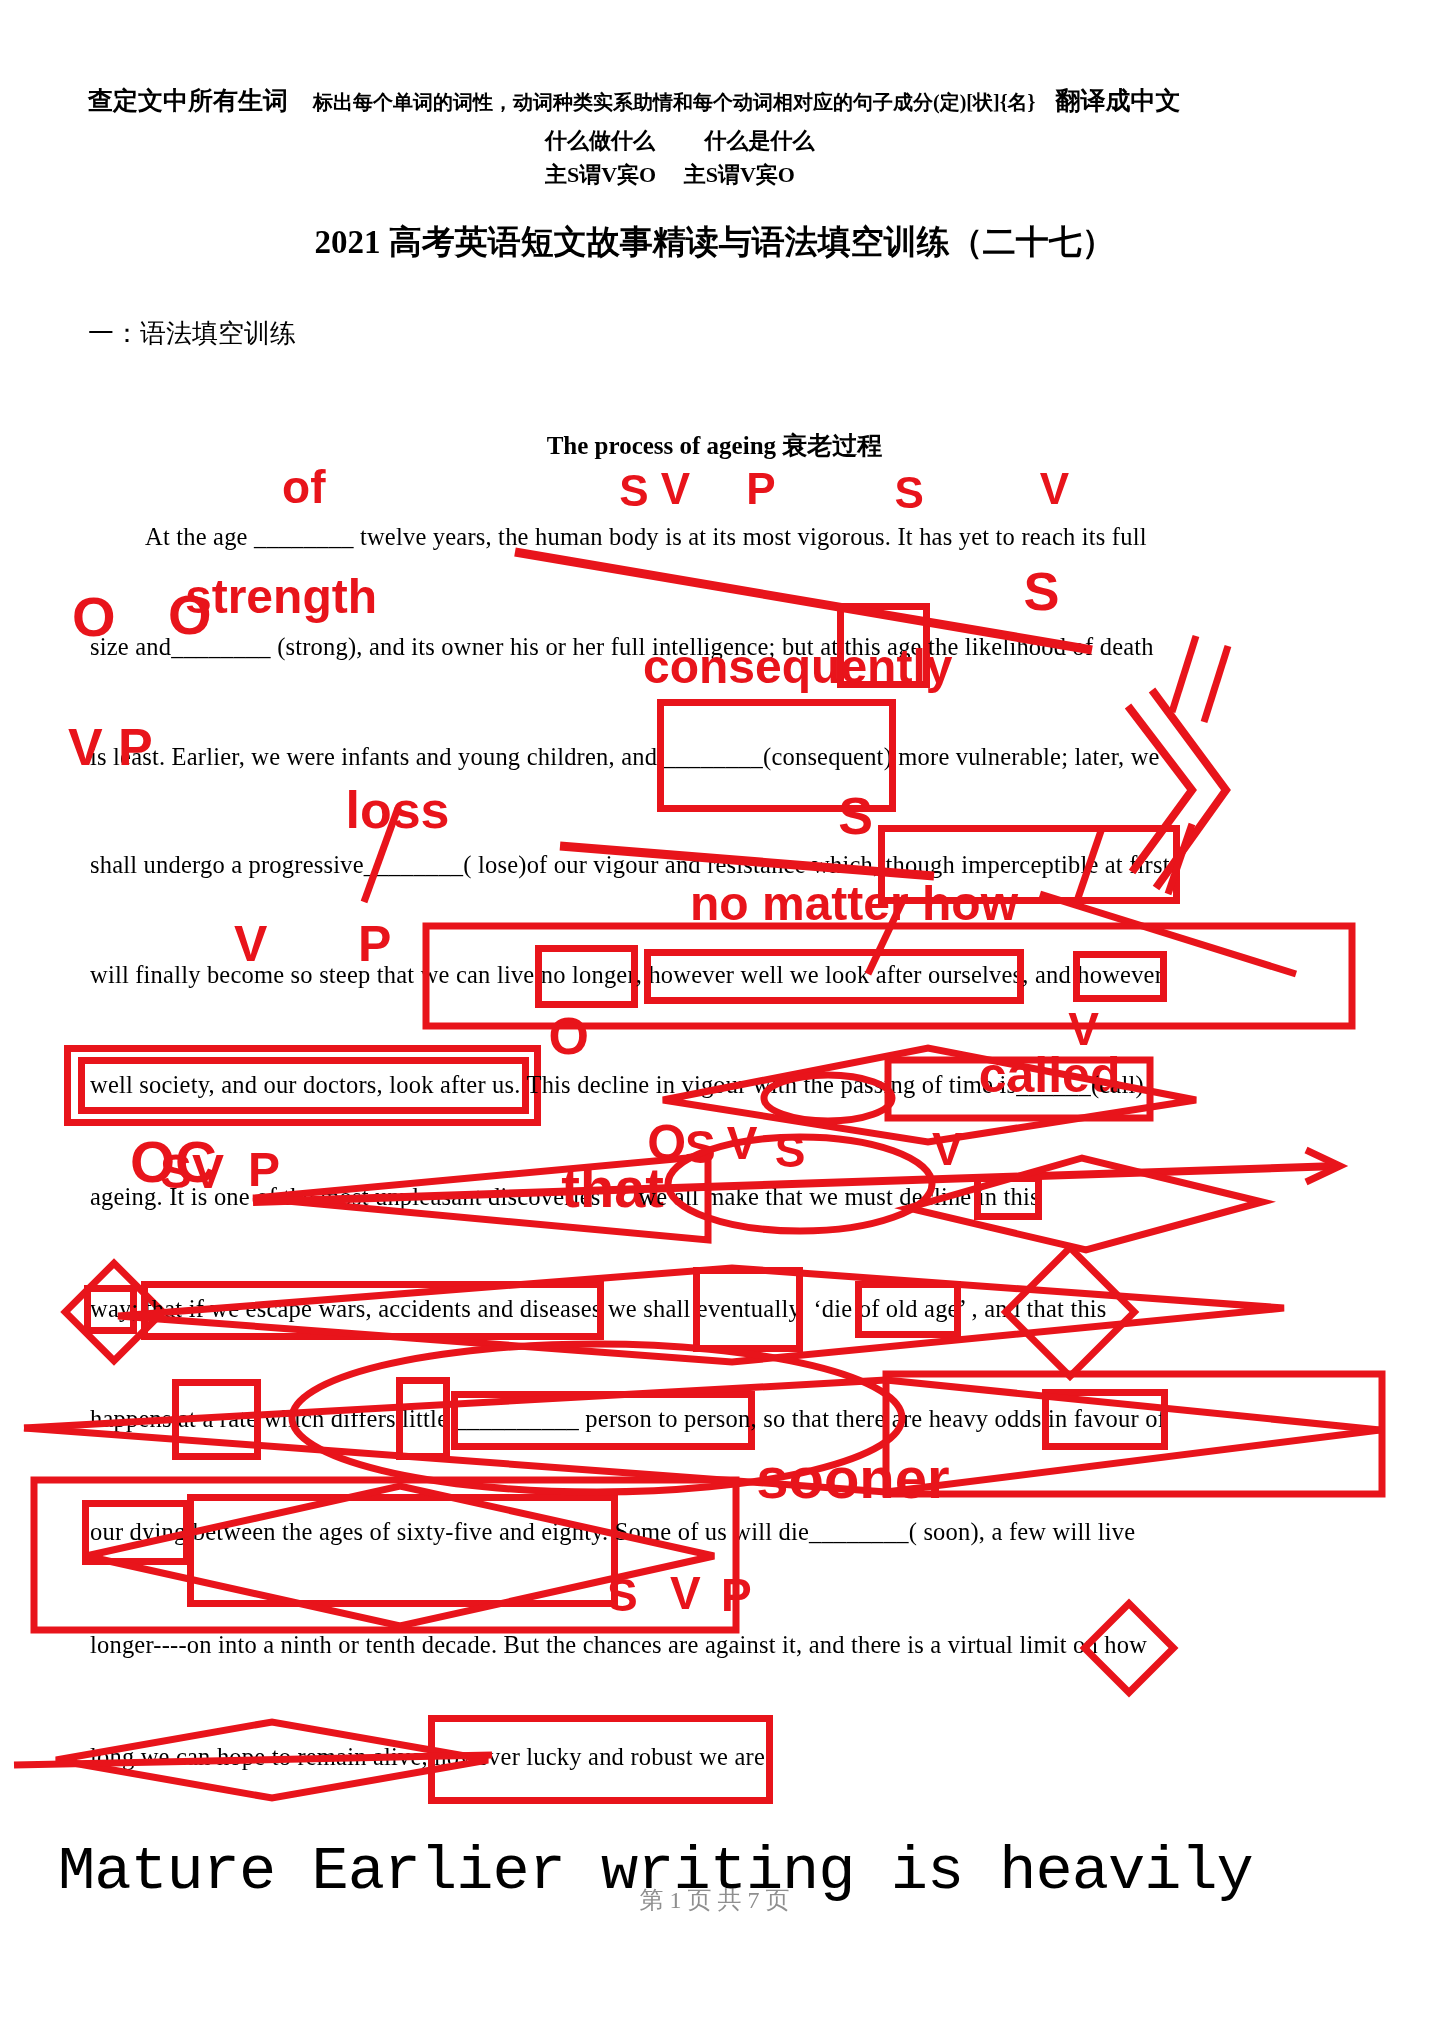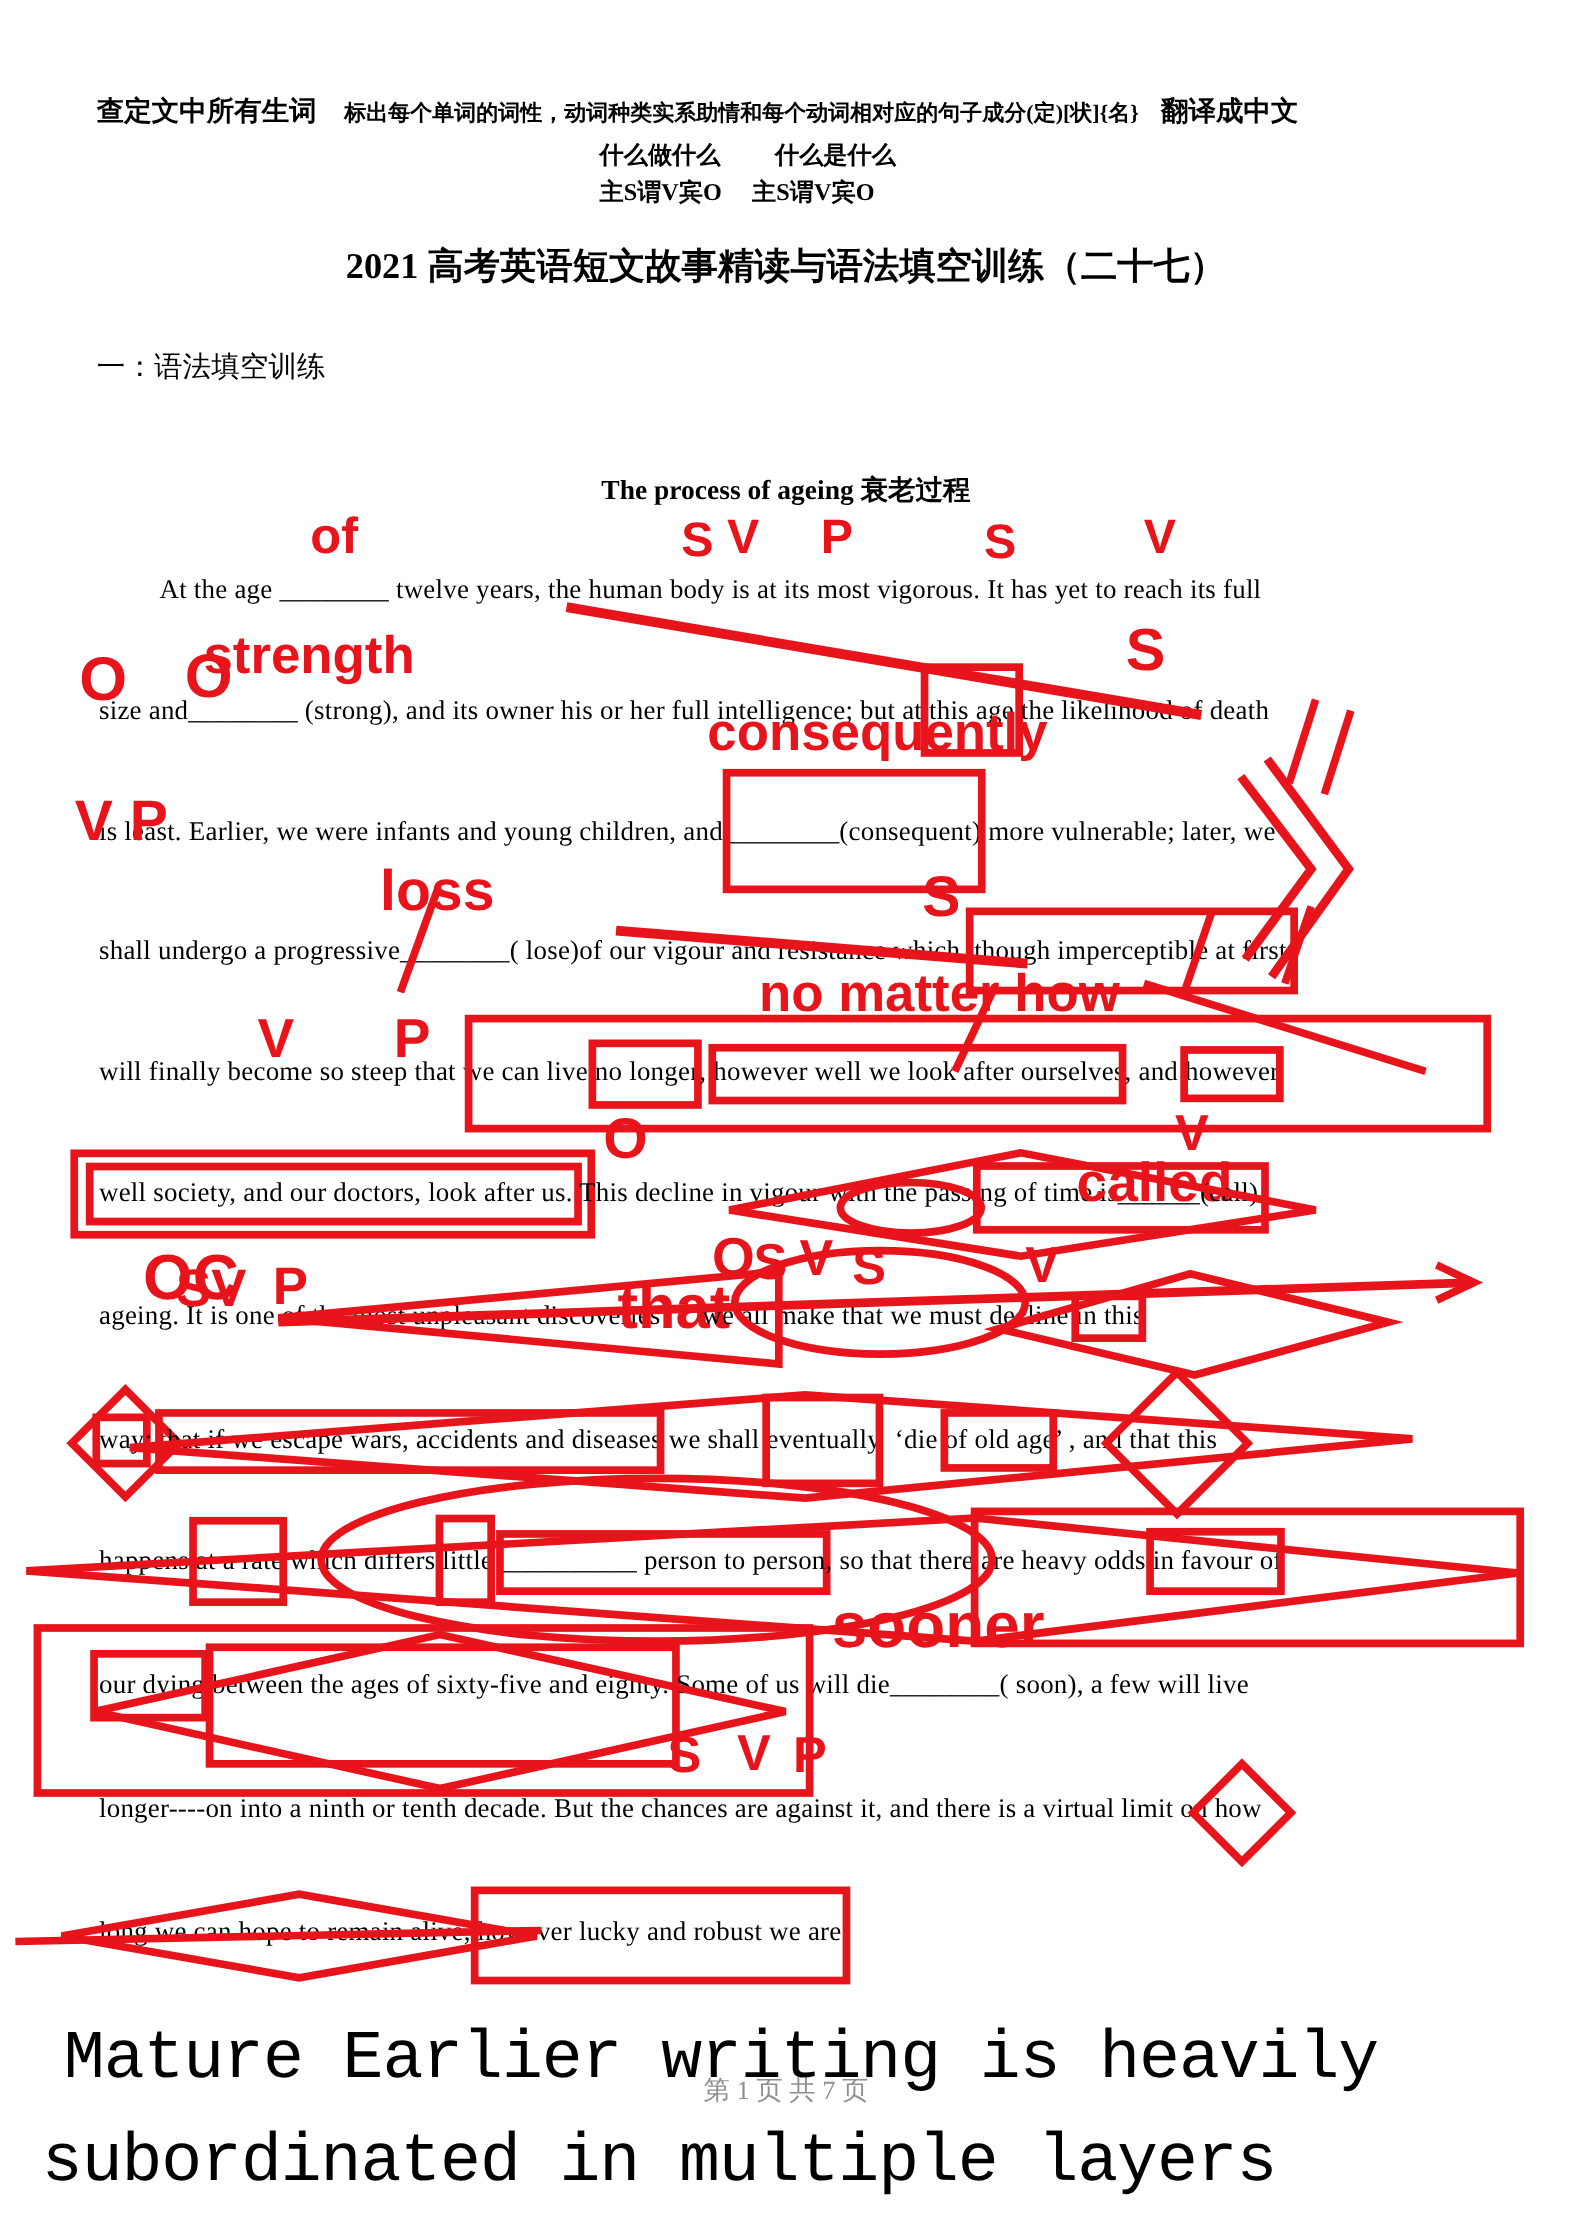--- a/index.html
+++ b/index.html
@@ -102,15 +102,14 @@
     <line x1="886" y1="1380" x2="1380" y2="1430"></line>
     <line x1="886" y1="1492" x2="1380" y2="1430"></line>
     <rect x="34" y="1480" width="702" height="150"></rect>
     <polygon points="86,1556 400,1486 714,1556 400,1626"></polygon>
     <polygon points="56,1760 272,1722 488,1760 272,1798"></polygon>
     <line x1="14" y1="1765" x2="492" y2="1755"></line>
   </svg>
 
   <div class="abs footer">第 1 页 共 7 页</div>
   <div class="abs big1">Mature Earlier writing is heavily</div>
-  <div class="abs big2">subordinated in multiple layers</div>
 
 </div>
 
 </body></html>

